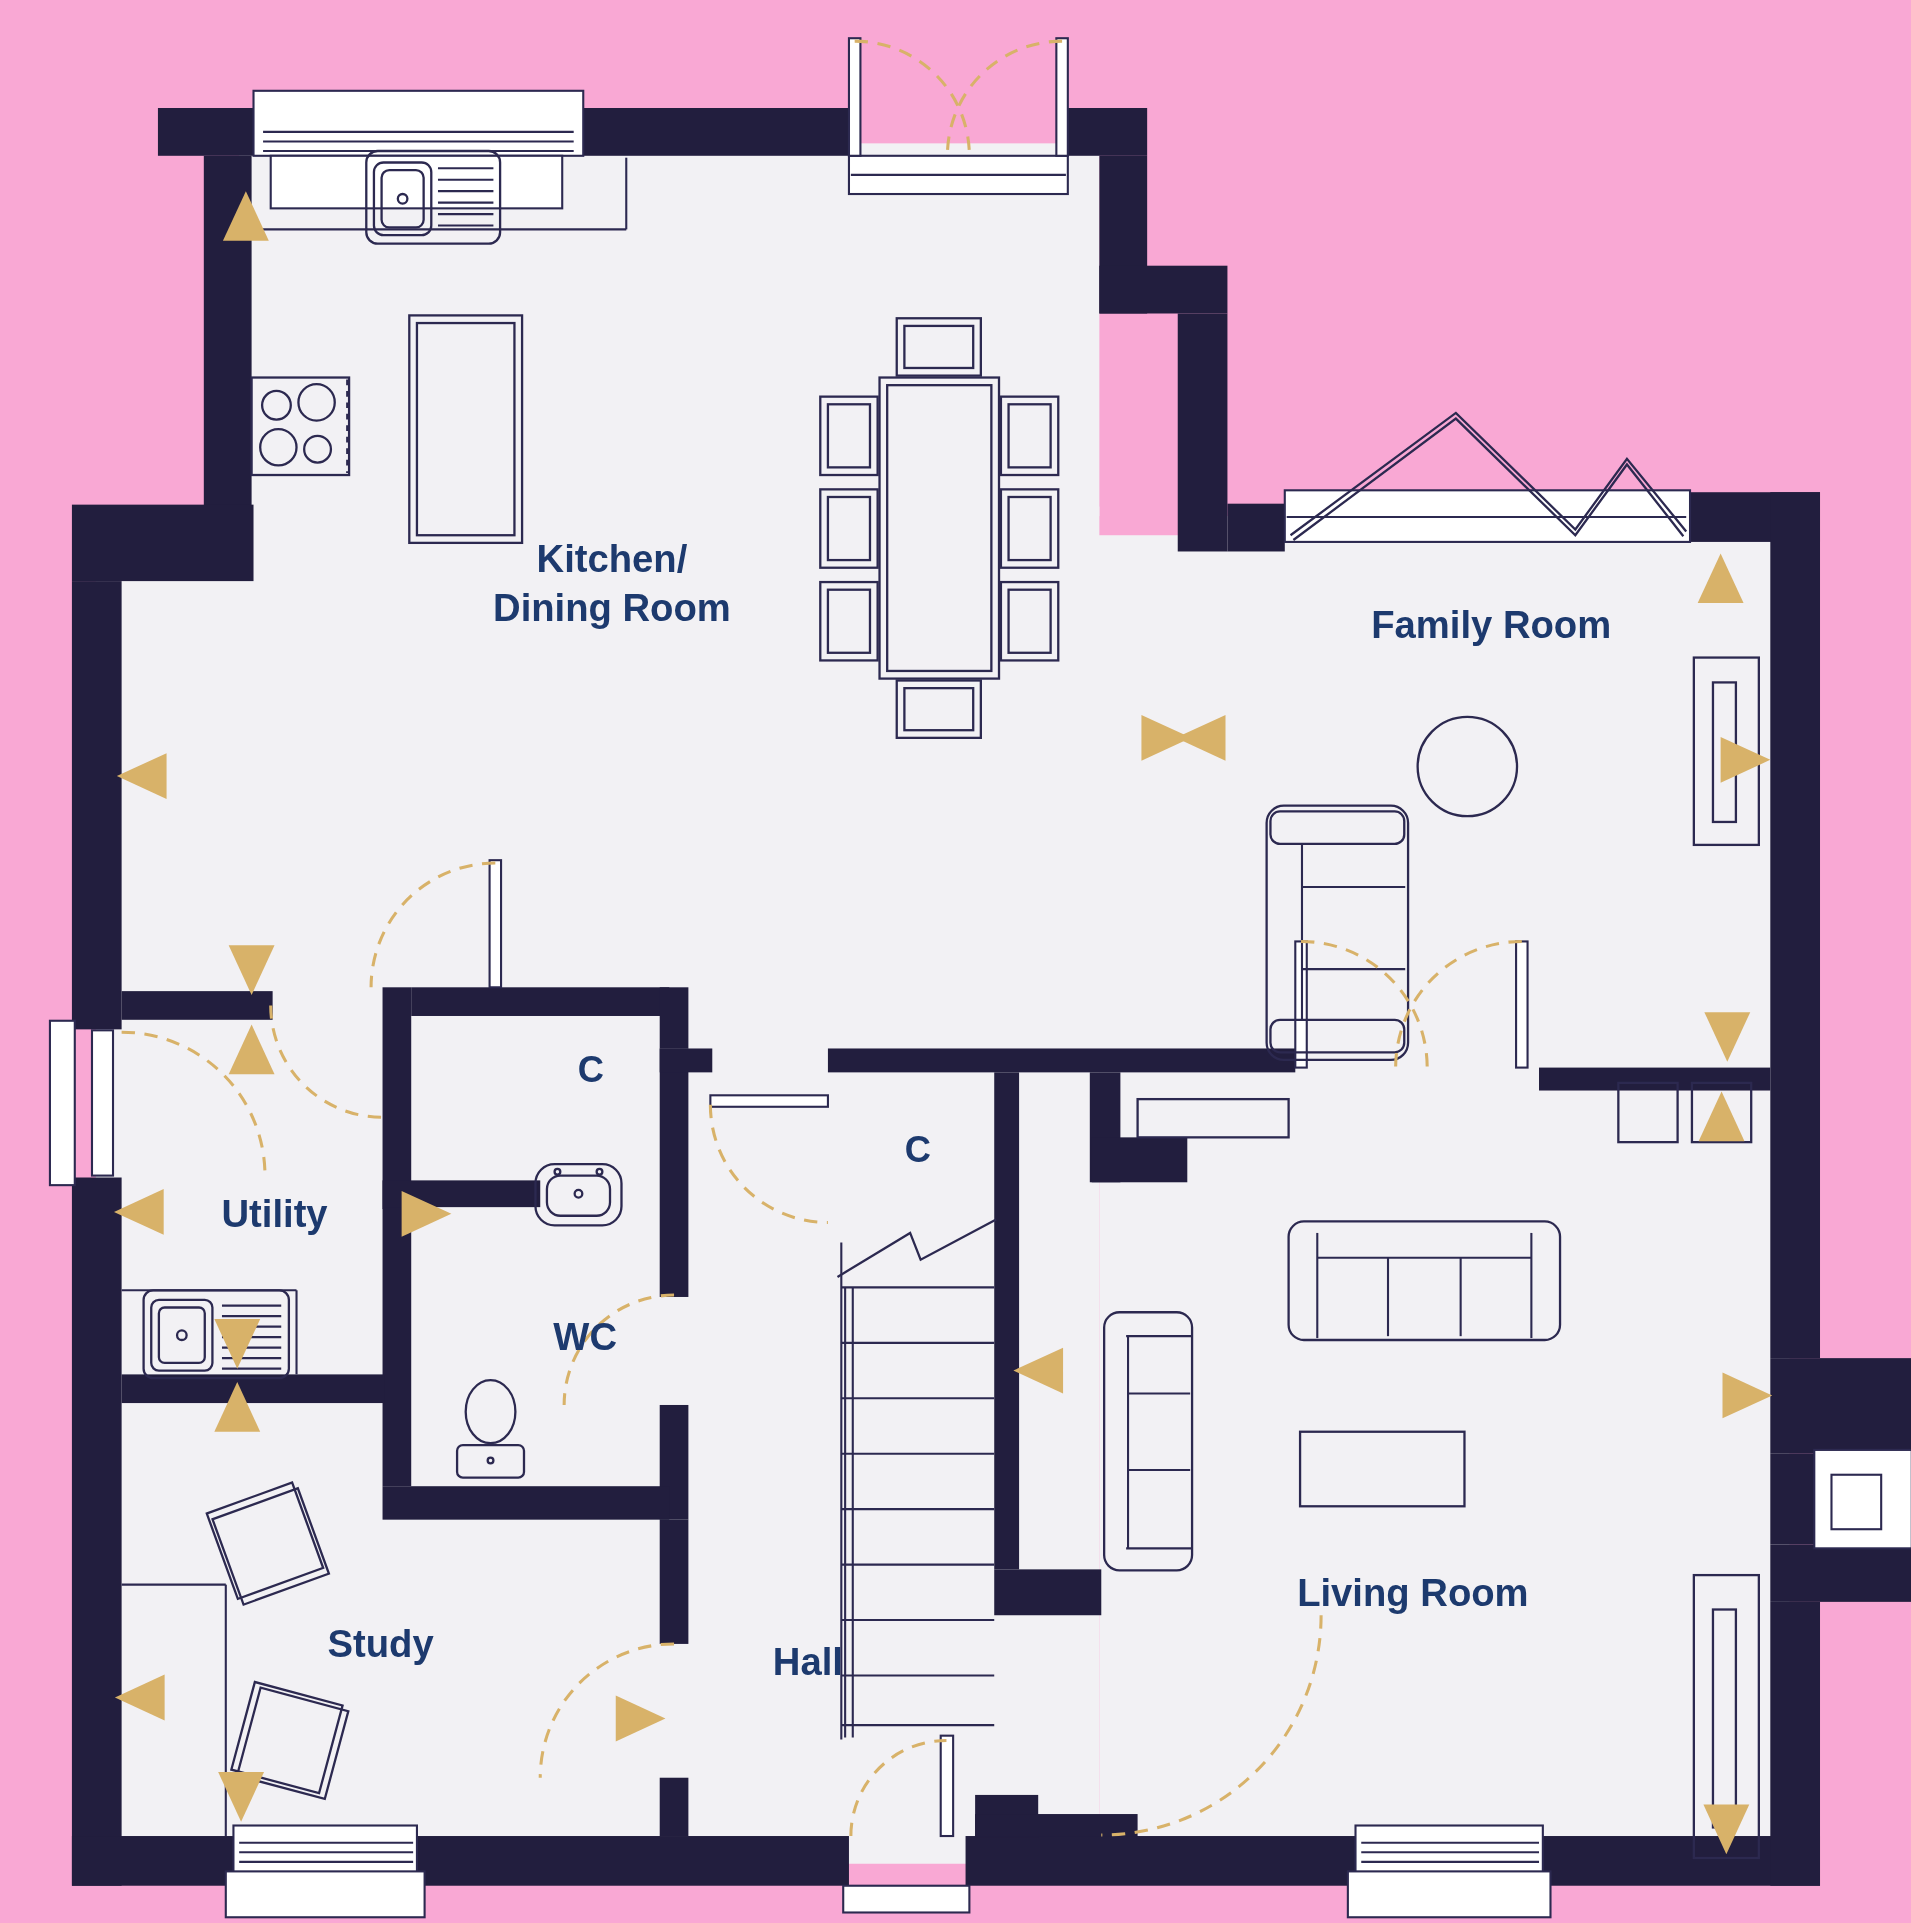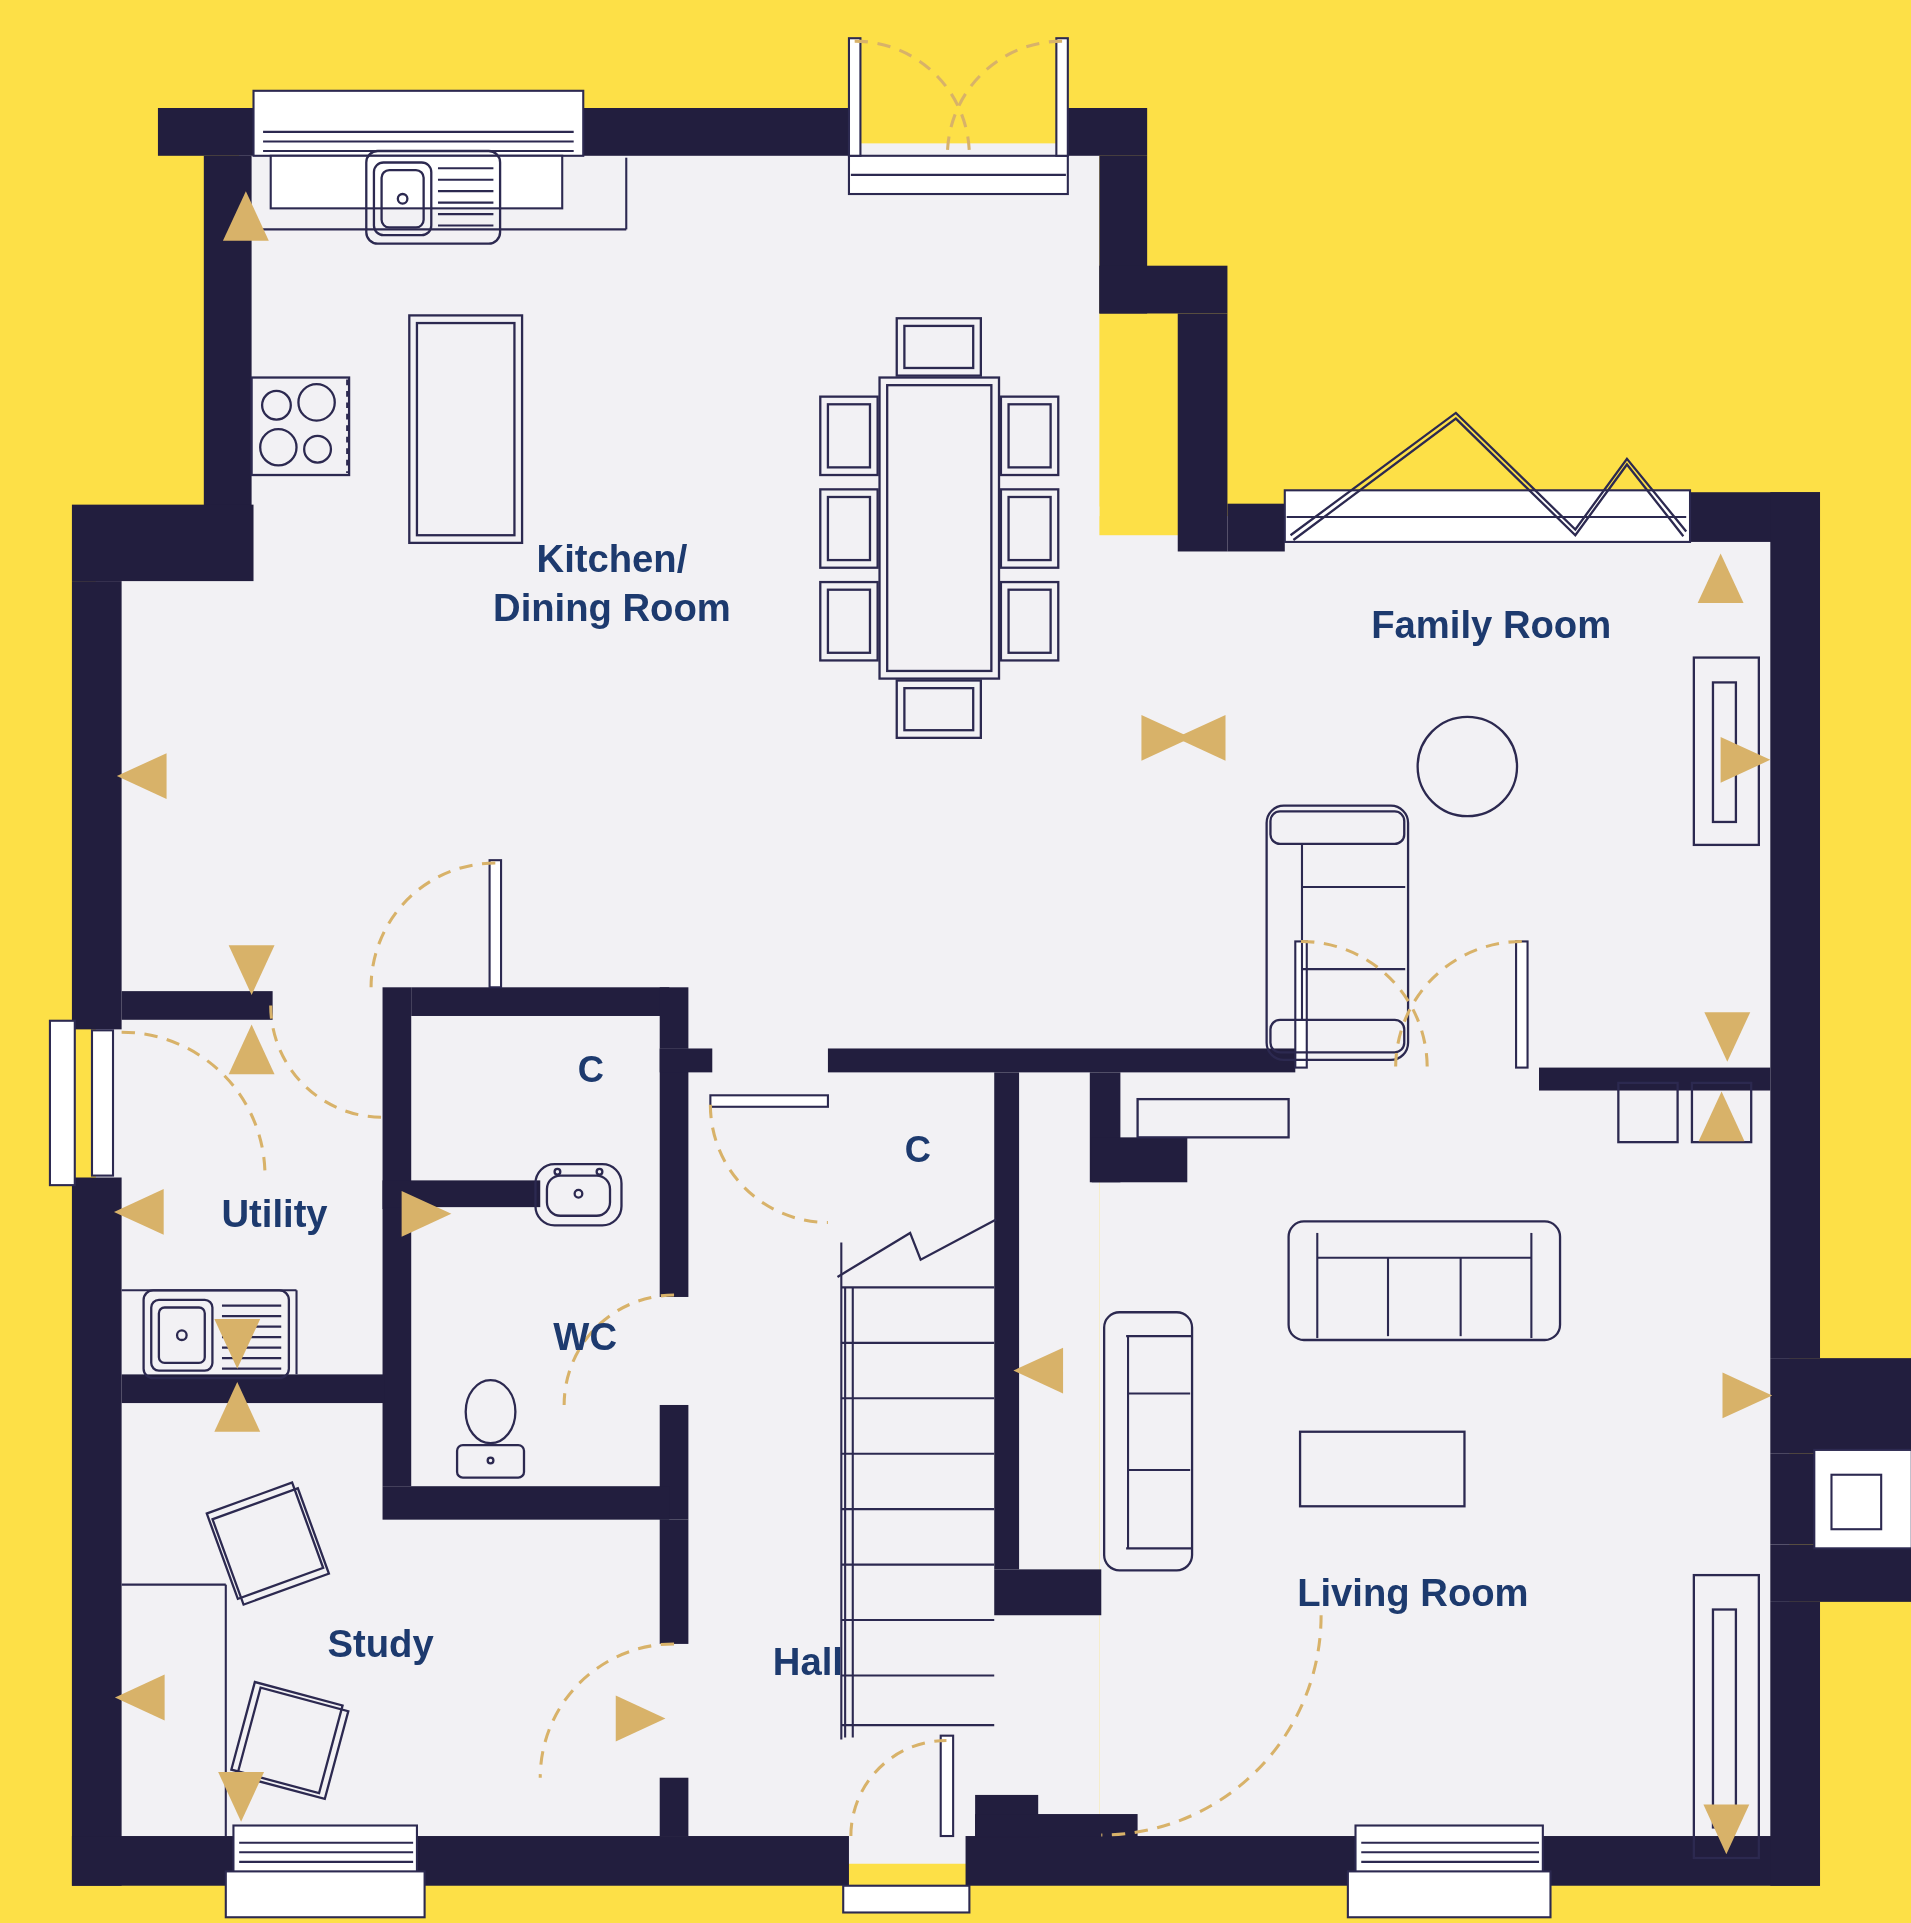--- a/index.html
+++ b/index.html
@@ -1,17 +1,17 @@
 <!DOCTYPE html>
 <html><head>
 <meta charset="utf-8">
 <style>
   html,body{margin:0;padding:0;background:#ffffff;}
   body{font-family:"Liberation Sans", sans-serif;}
-  #stage{position:relative;width:1912px;height:1923px;background:#fde047;}
+  #stage{position:relative;width:1912px;height:1923px;background:#f9a8d4;}
   svg{display:block;}
   text{font-family:"Liberation Sans", sans-serif;font-weight:700;}
 </style>
 </head>
 <body>
 
 <div id="stage">
   <svg id="plan" width="1912" height="1923" viewBox="0 0 2000 2012" xmlns="http://www.w3.org/2000/svg">
       <rect x="250" y="150" width="900" height="390" fill="#f2f1f4"></rect>
       <rect x="100" y="530" width="1050" height="1420" fill="#f2f1f4"></rect>

